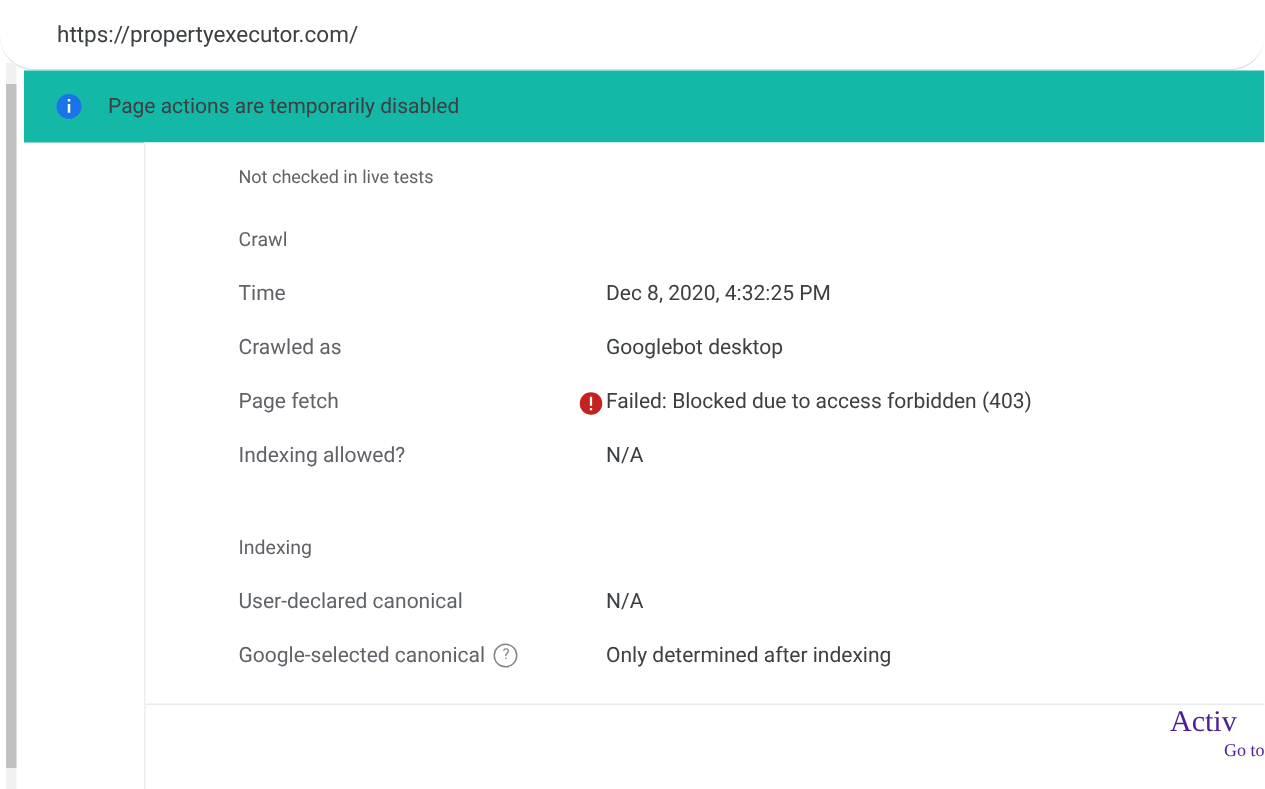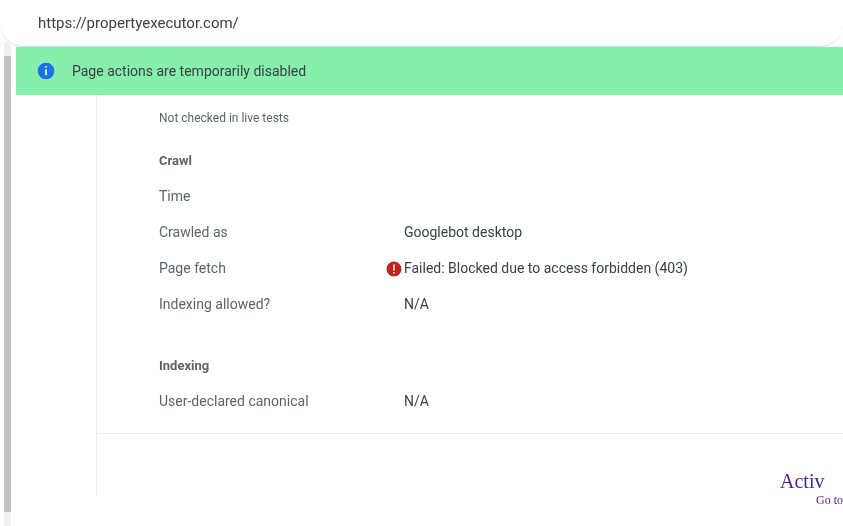--- a/index.html
+++ b/index.html
@@ -33,21 +33,21 @@
       top: 14px;
       bottom: 14px;
       width: 7px;
       background: #c1c1c1;
       border-radius: 0;
     }
     .content-wrap {
       margin-left: 16px;
     }
     .info-banner {
-      background: #86efac;
+      background: #14b8a6;
       display: flex;
       align-items: center;
       padding: 14px 20px;
       gap: 16px;
     }
     .info-icon-wrap {
       width: 20px;
       height: 20px;
       display: flex;
       align-items: center;
@@ -65,21 +65,21 @@
       padding-bottom: 40px;
     }
     .top-note {
       color: #5f6368;
       font-size: 12px;
       margin-bottom: 28px;
     }
     .section-title {
       color: #5f6368;
       font-size: 13px;
-      font-weight: 700;
+      font-weight: 400;
       margin-bottom: 20px;
       margin-top: 8px;
     }
     .row {
       display: flex;
       align-items: flex-start;
       margin-bottom: 16px;
       min-height: 20px;
     }
     .row-label {
@@ -152,20 +152,21 @@
   </div>
 
   <div class="panel">
     <div class="top-note">Not checked in live tests</div>
 
     <div class="section-title">Crawl</div>
 
     <div class="row">
       <div class="row-label">Time</div>
       <div class="row-icon"></div>
+      <div class="row-value">Dec 8, 2020, 4:32:25 PM</div>
     </div>
 
     <div class="row">
       <div class="row-label">Crawled as</div>
       <div class="row-icon"></div>
       <div class="row-value">Googlebot desktop</div>
     </div>
 
 
     <div class="row">
@@ -188,20 +189,28 @@
 
     <div style="height:18px"></div>
     <div class="section-title">Indexing</div>
 
     <div class="row">
       <div class="row-label">User-declared canonical</div>
       <div class="row-icon"></div>
       <div class="row-value">N/A</div>
     </div>
 
+    <div class="row">
+      <div class="row-label">
+        <span>Google-selected canonical</span>
+        <span class="help-circle">?</span>
+      </div>
+      <div class="row-icon"></div>
+      <div class="row-value">Only determined after indexing</div>
+    </div>
 
     <div class="divider"></div>
 
   </div>
 </div>
 
 <div class="watermark">
   <div class="line1">Activ</div>
   <div class="line2">Go to</div>
 </div>

